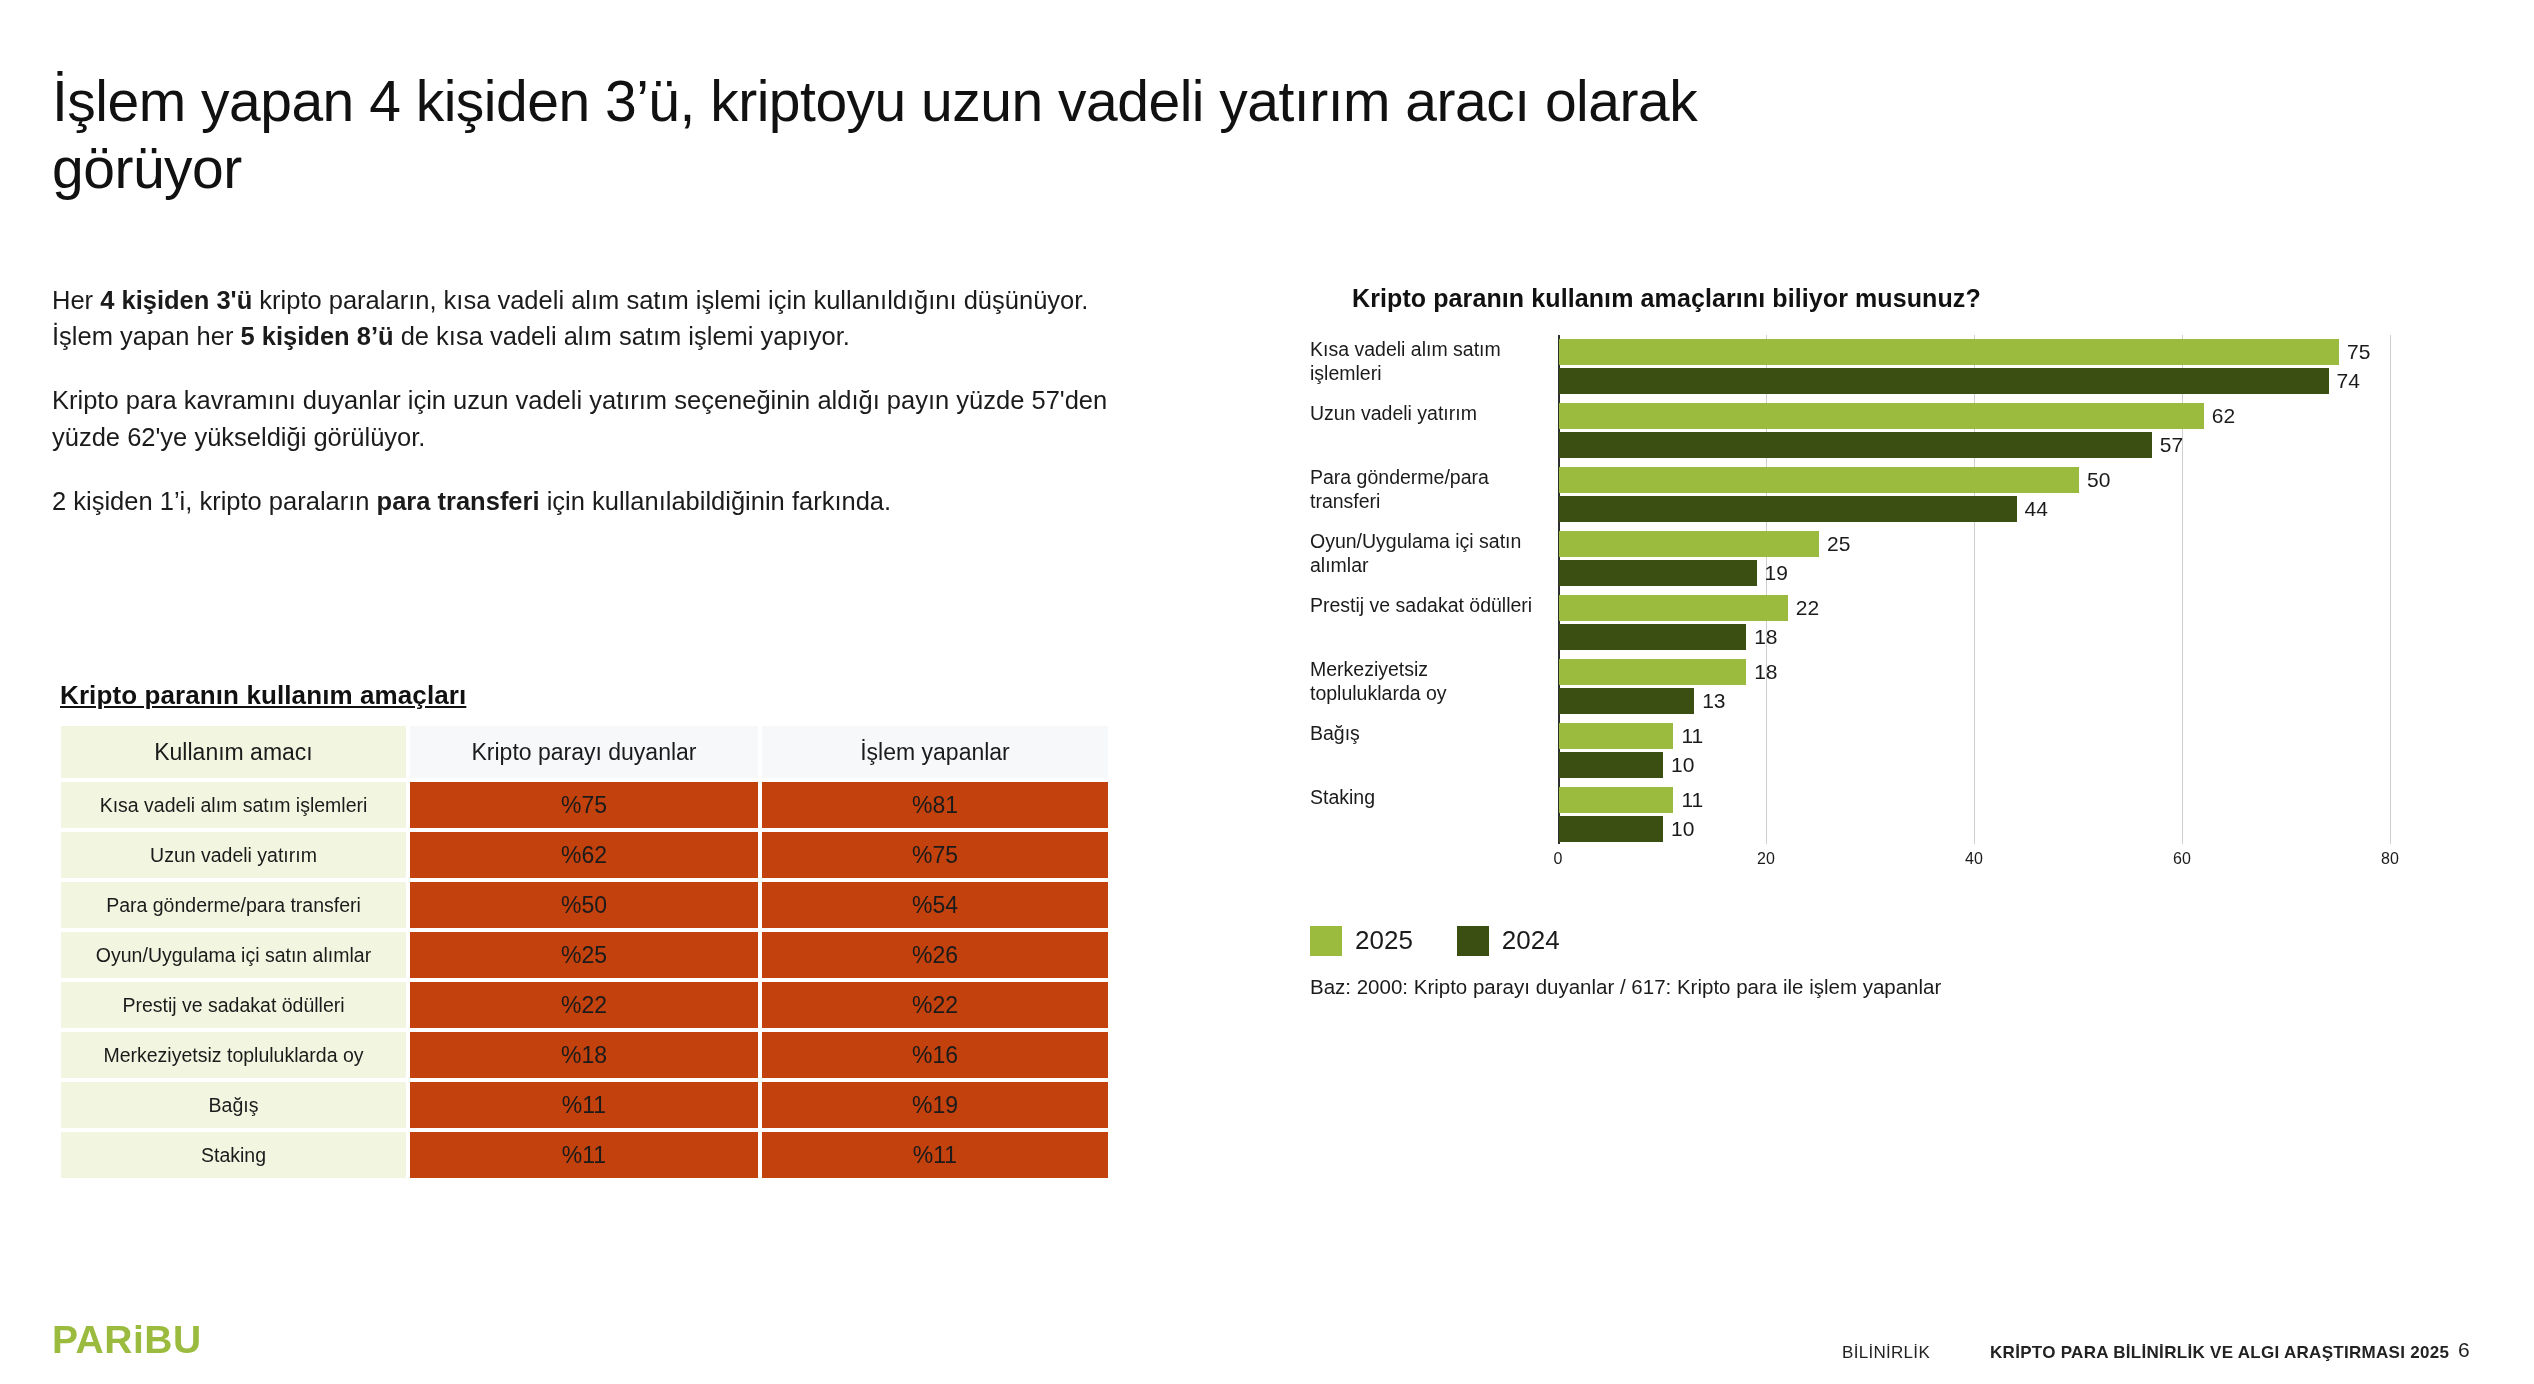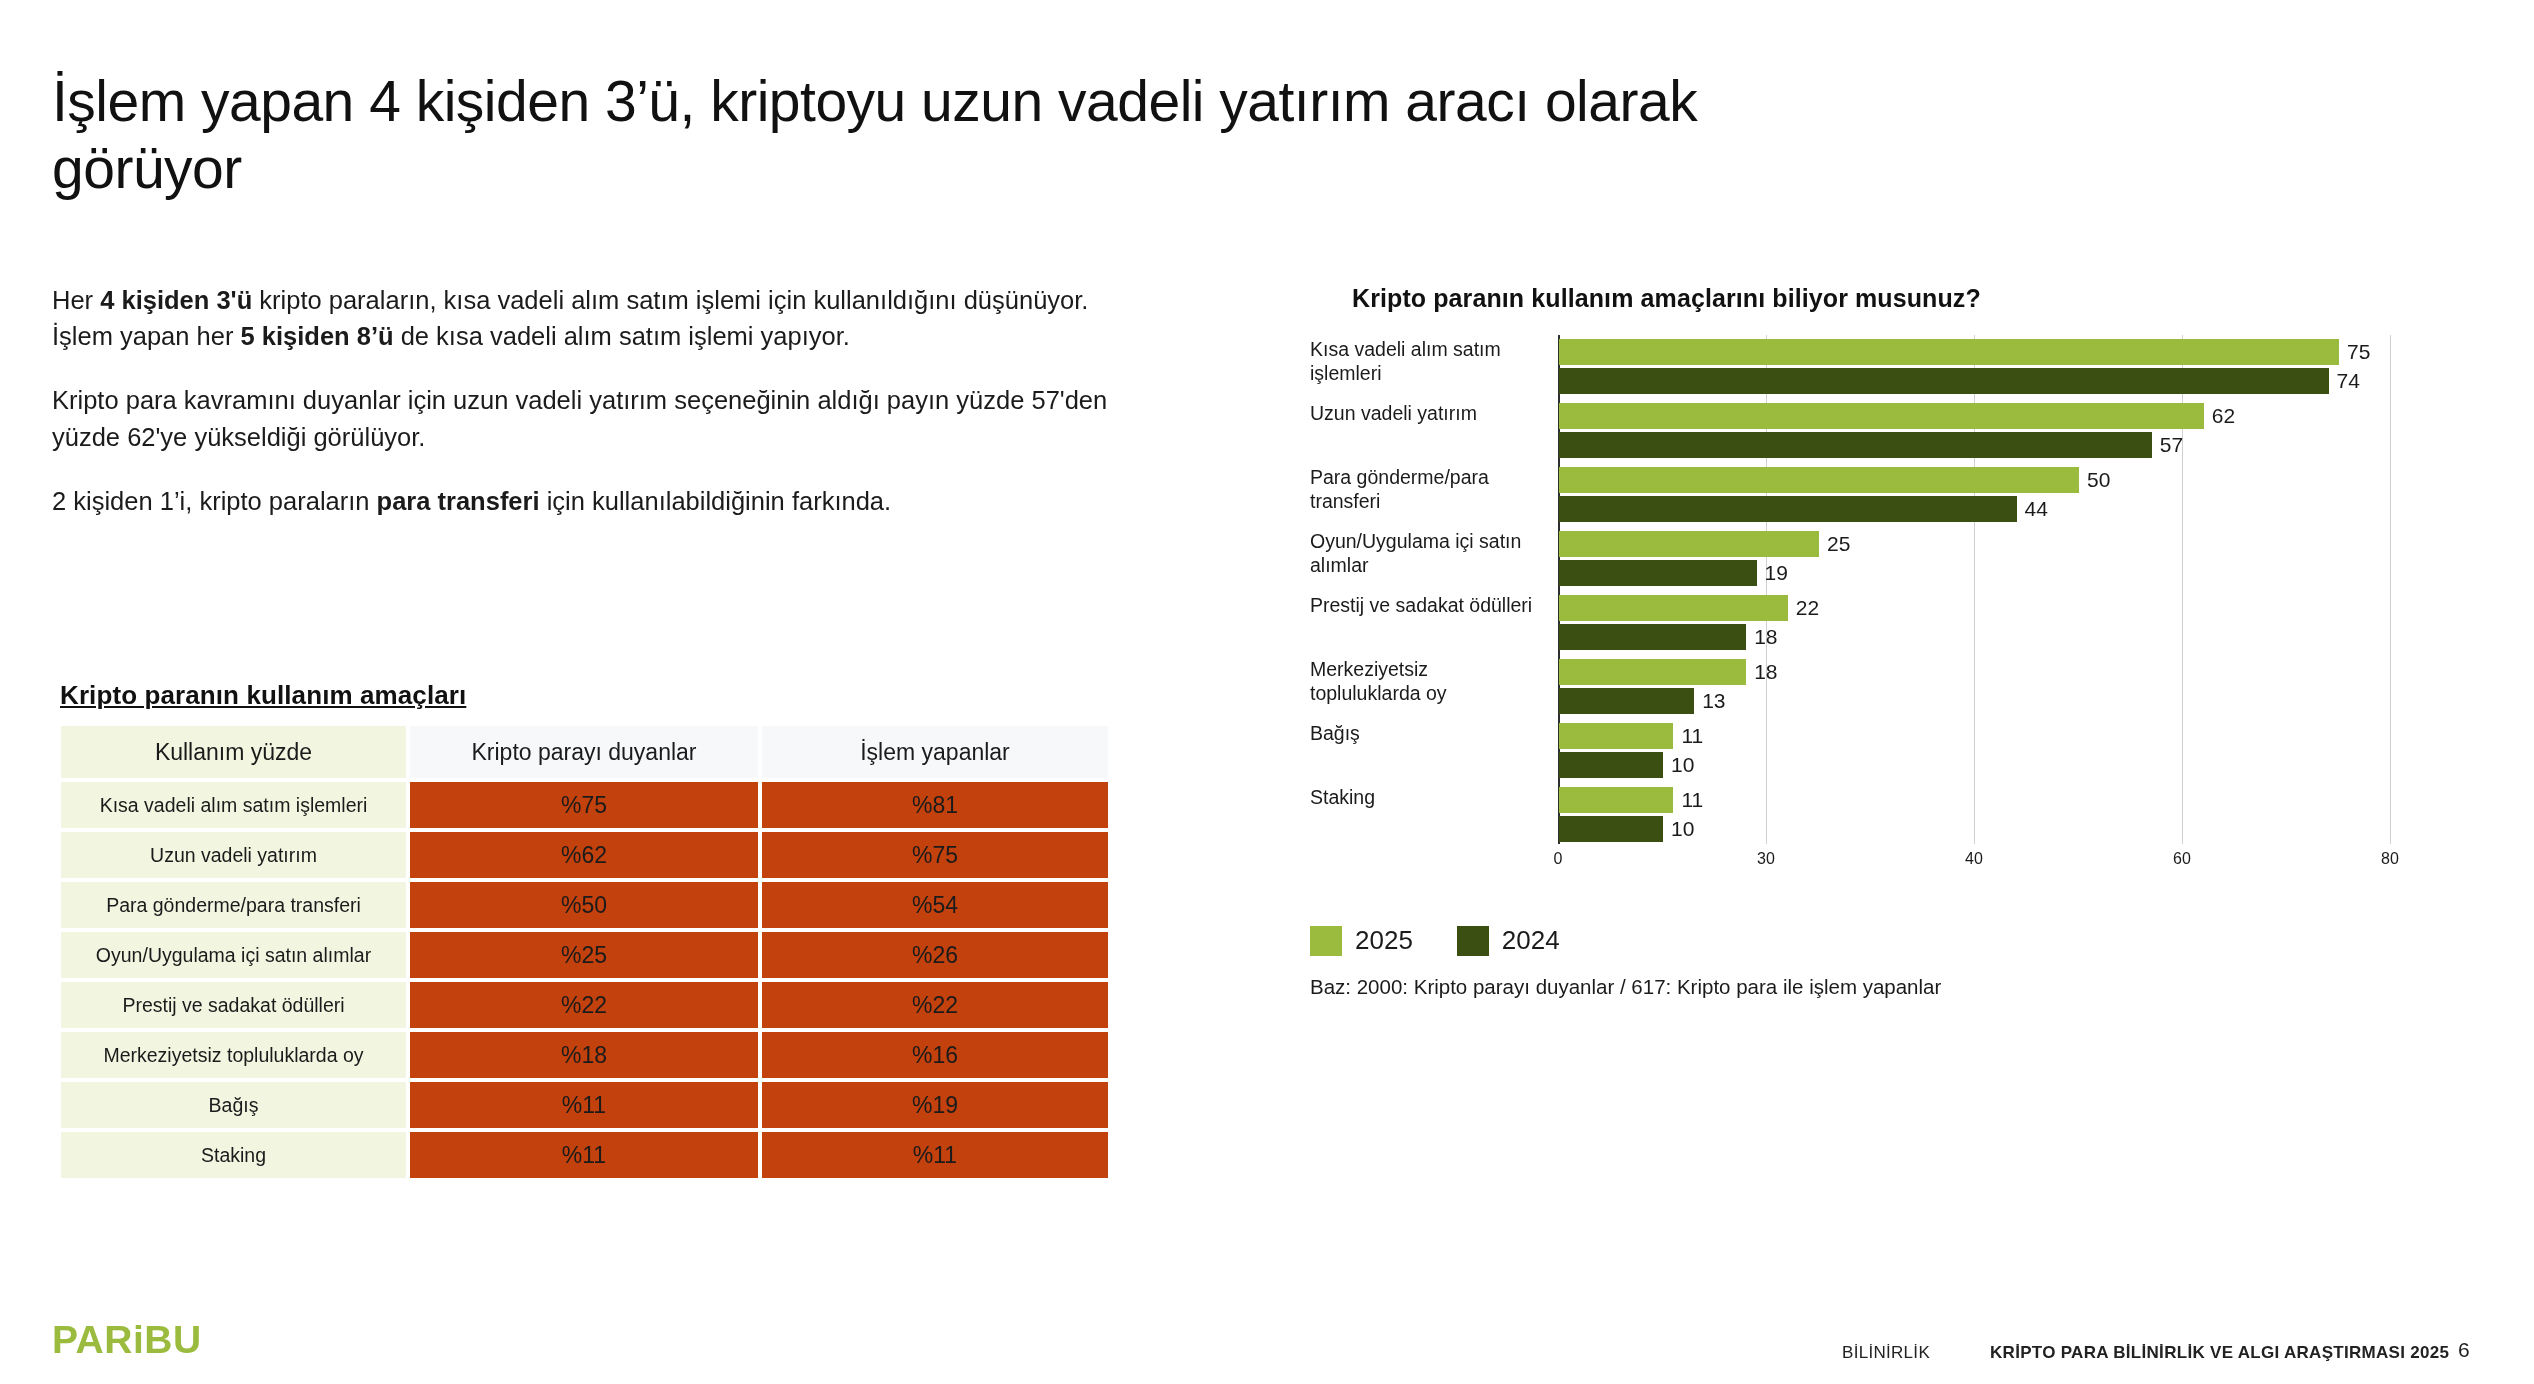--- a/index.html
+++ b/index.html
@@ -229,21 +229,21 @@
 
 <div id="table-title">Kripto paranın kullanım amaçları</div>
 <table id="usage-table">
   <colgroup>
       <col class="c1">
       <col class="c2">
       <col class="c3">
     </colgroup>
   <thead>
     <tr>
-      <th class="h1">Kullanım yüzde</th>
+      <th class="h1">Kullanım amacı</th>
       <th class="h2">Kripto parayı duyanlar</th>
       <th class="h3">İşlem yapanlar</th>
     </tr>
   </thead>
   <tbody id="table-body">
       <tr>
         <td class="k">Kısa vadeli alım satım işlemleri</td>
         <td class="v">%75</td>
         <td class="v">%81</td>
       </tr>
@@ -295,21 +295,21 @@
       <div class="cat-label" style="top: 259px;">Prestij ve sadakat ödülleri</div>
       <div class="cat-label" style="top: 323px;">Merkeziyetsiz topluluklarda oy</div>
       <div class="cat-label" style="top: 387px;">Bağış</div>
       <div class="cat-label" style="top: 451px;">Staking</div>
     </div>
   <div class="plot" id="plot" style="height: 509px;">
     <div class="axis-line" style="height: 509px;"></div>
   <div class="gridline zero" style="left: 0px; height: 509px;"></div>
       <div class="tick-label" style="left: 0px; top: 515px;">0</div>
       <div class="gridline" style="left: 208px; height: 509px;"></div>
-      <div class="tick-label" style="left: 208px; top: 515px;">30</div>
+      <div class="tick-label" style="left: 208px; top: 515px;">20</div>
       <div class="gridline" style="left: 416px; height: 509px;"></div>
       <div class="tick-label" style="left: 416px; top: 515px;">40</div>
       <div class="gridline" style="left: 624px; height: 509px;"></div>
       <div class="tick-label" style="left: 624px; top: 515px;">60</div>
       <div class="gridline" style="left: 832px; height: 509px;"></div>
       <div class="tick-label" style="left: 832px; top: 515px;">80</div>
       <div class="bar y2025" style="top: 4px; left: 1px; width: 780px;"></div>
       <div class="bar-value" style="top: 4px; left: 789px;">75</div>
       <div class="bar y2024" style="top: 33px; left: 1px; width: 769.6px;"></div>
       <div class="bar-value" style="top: 33px; left: 778.6px;">74</div>

